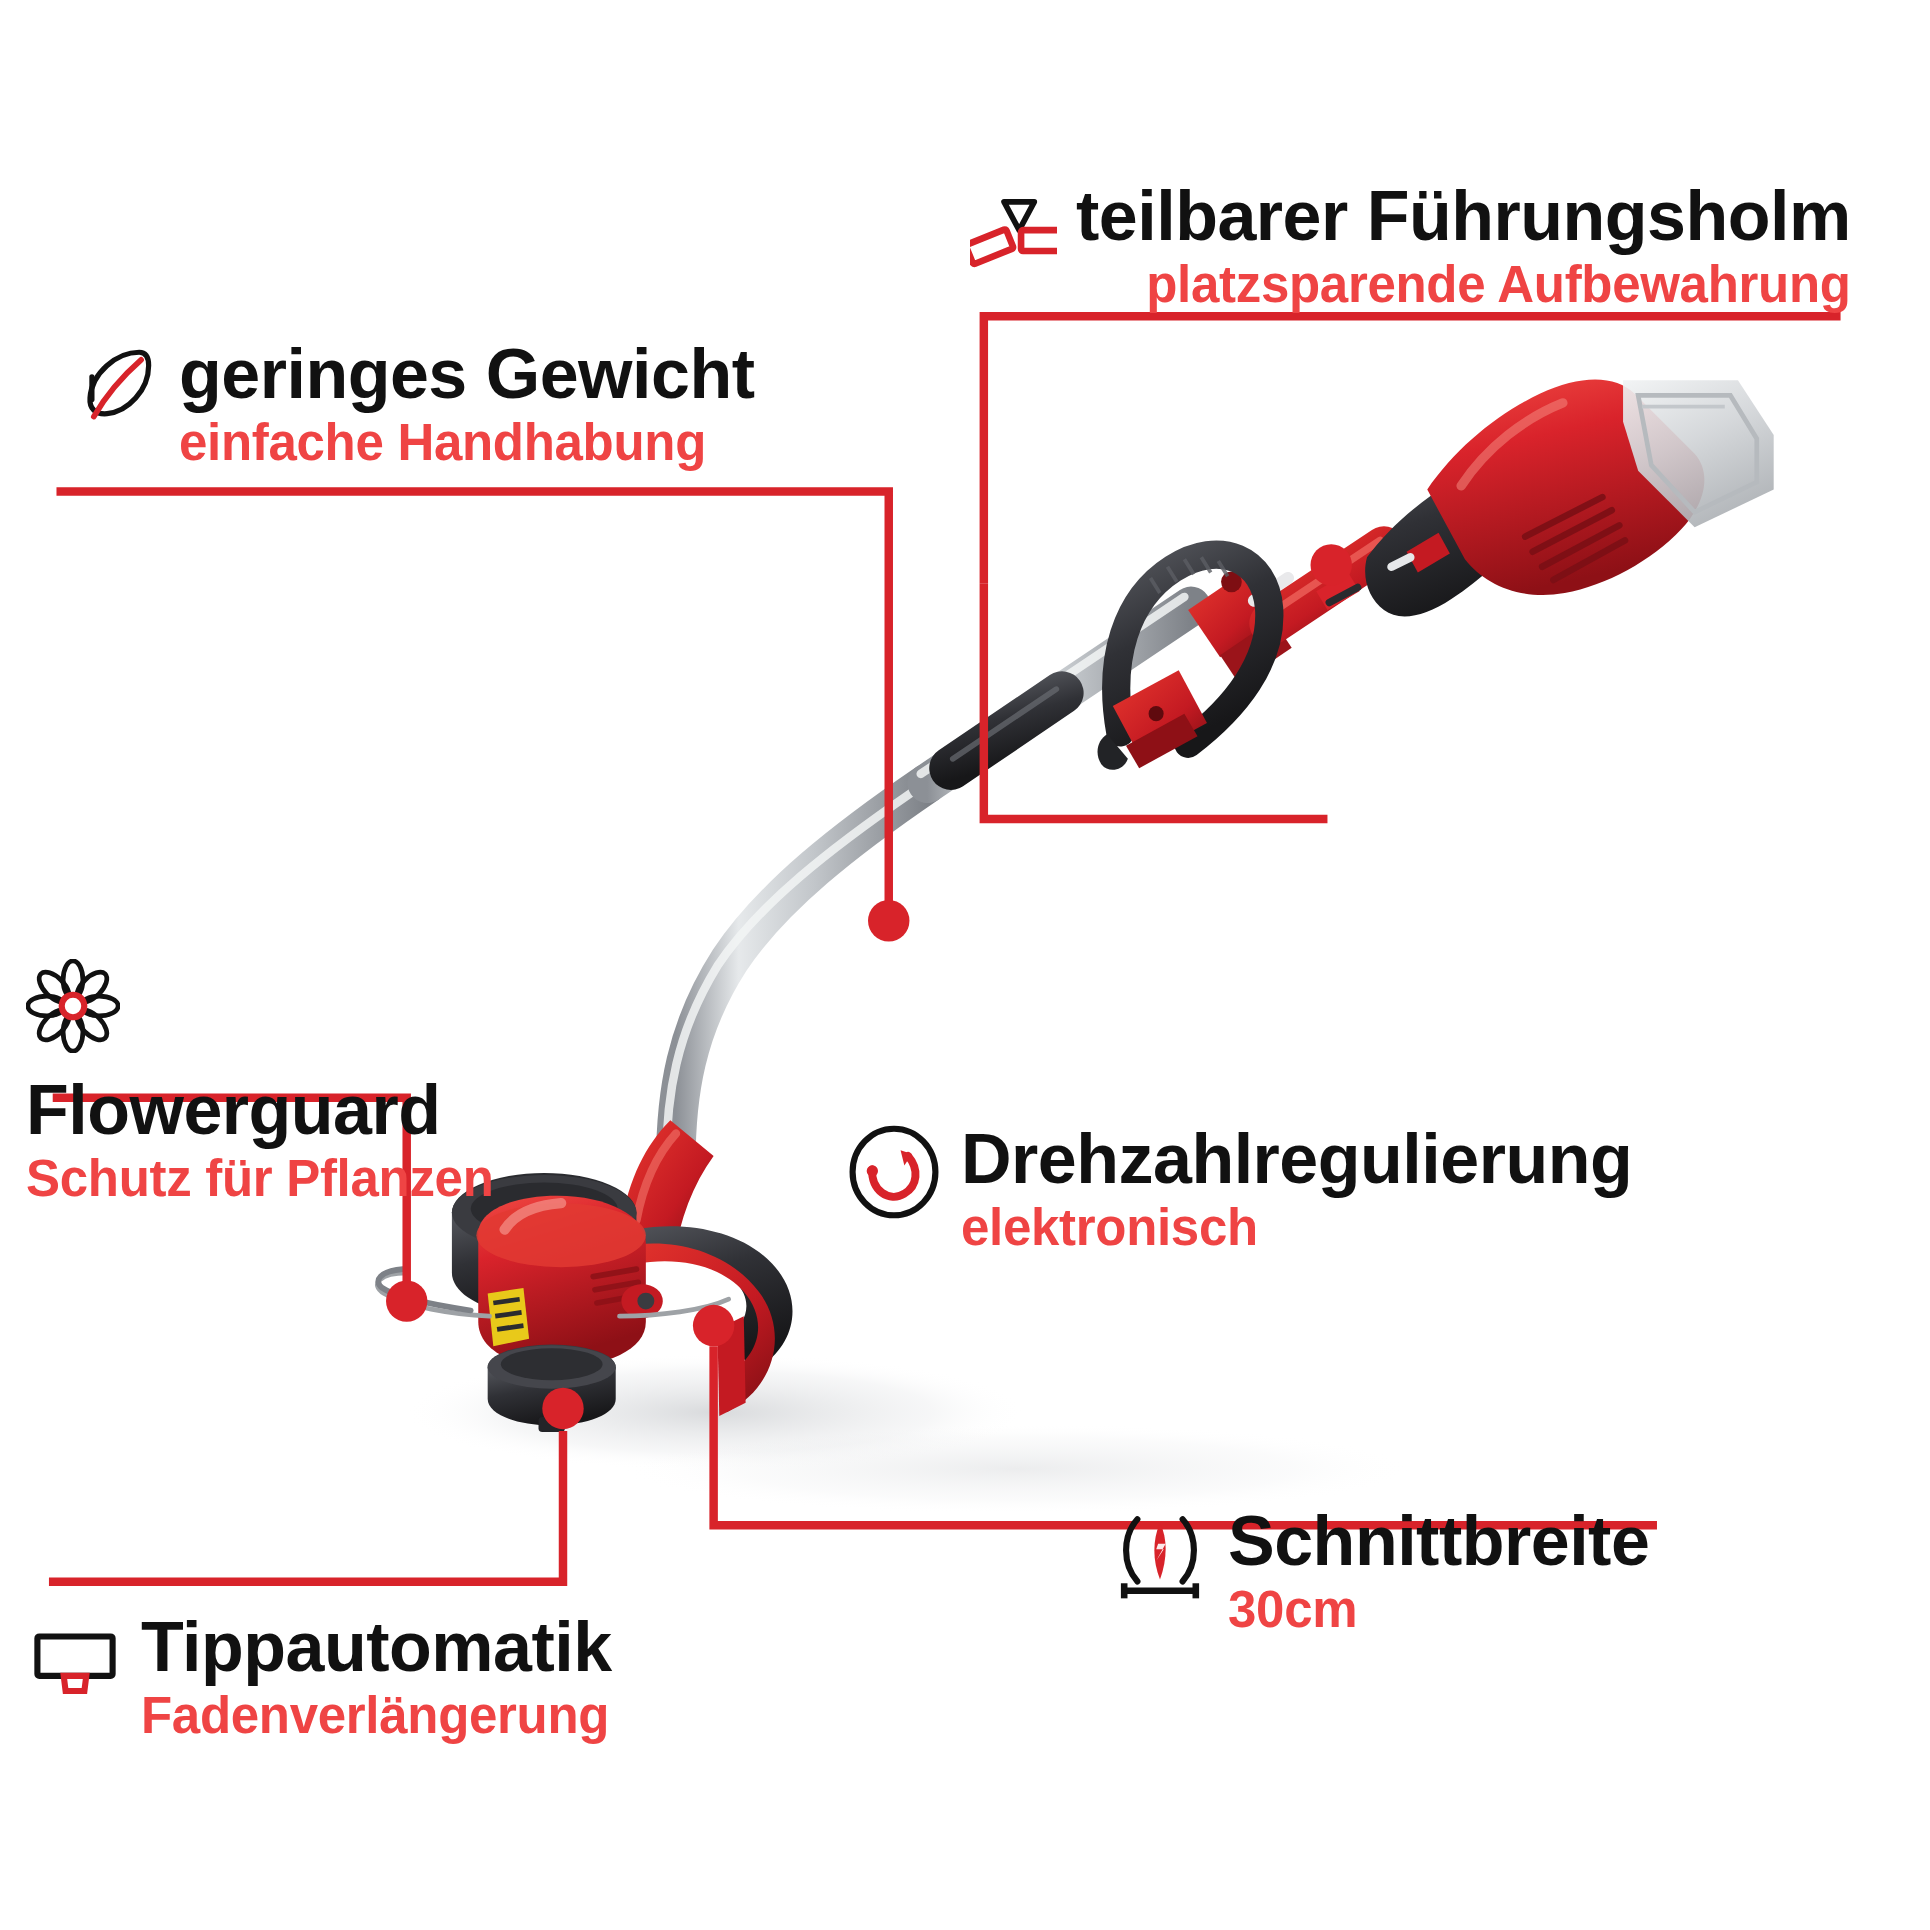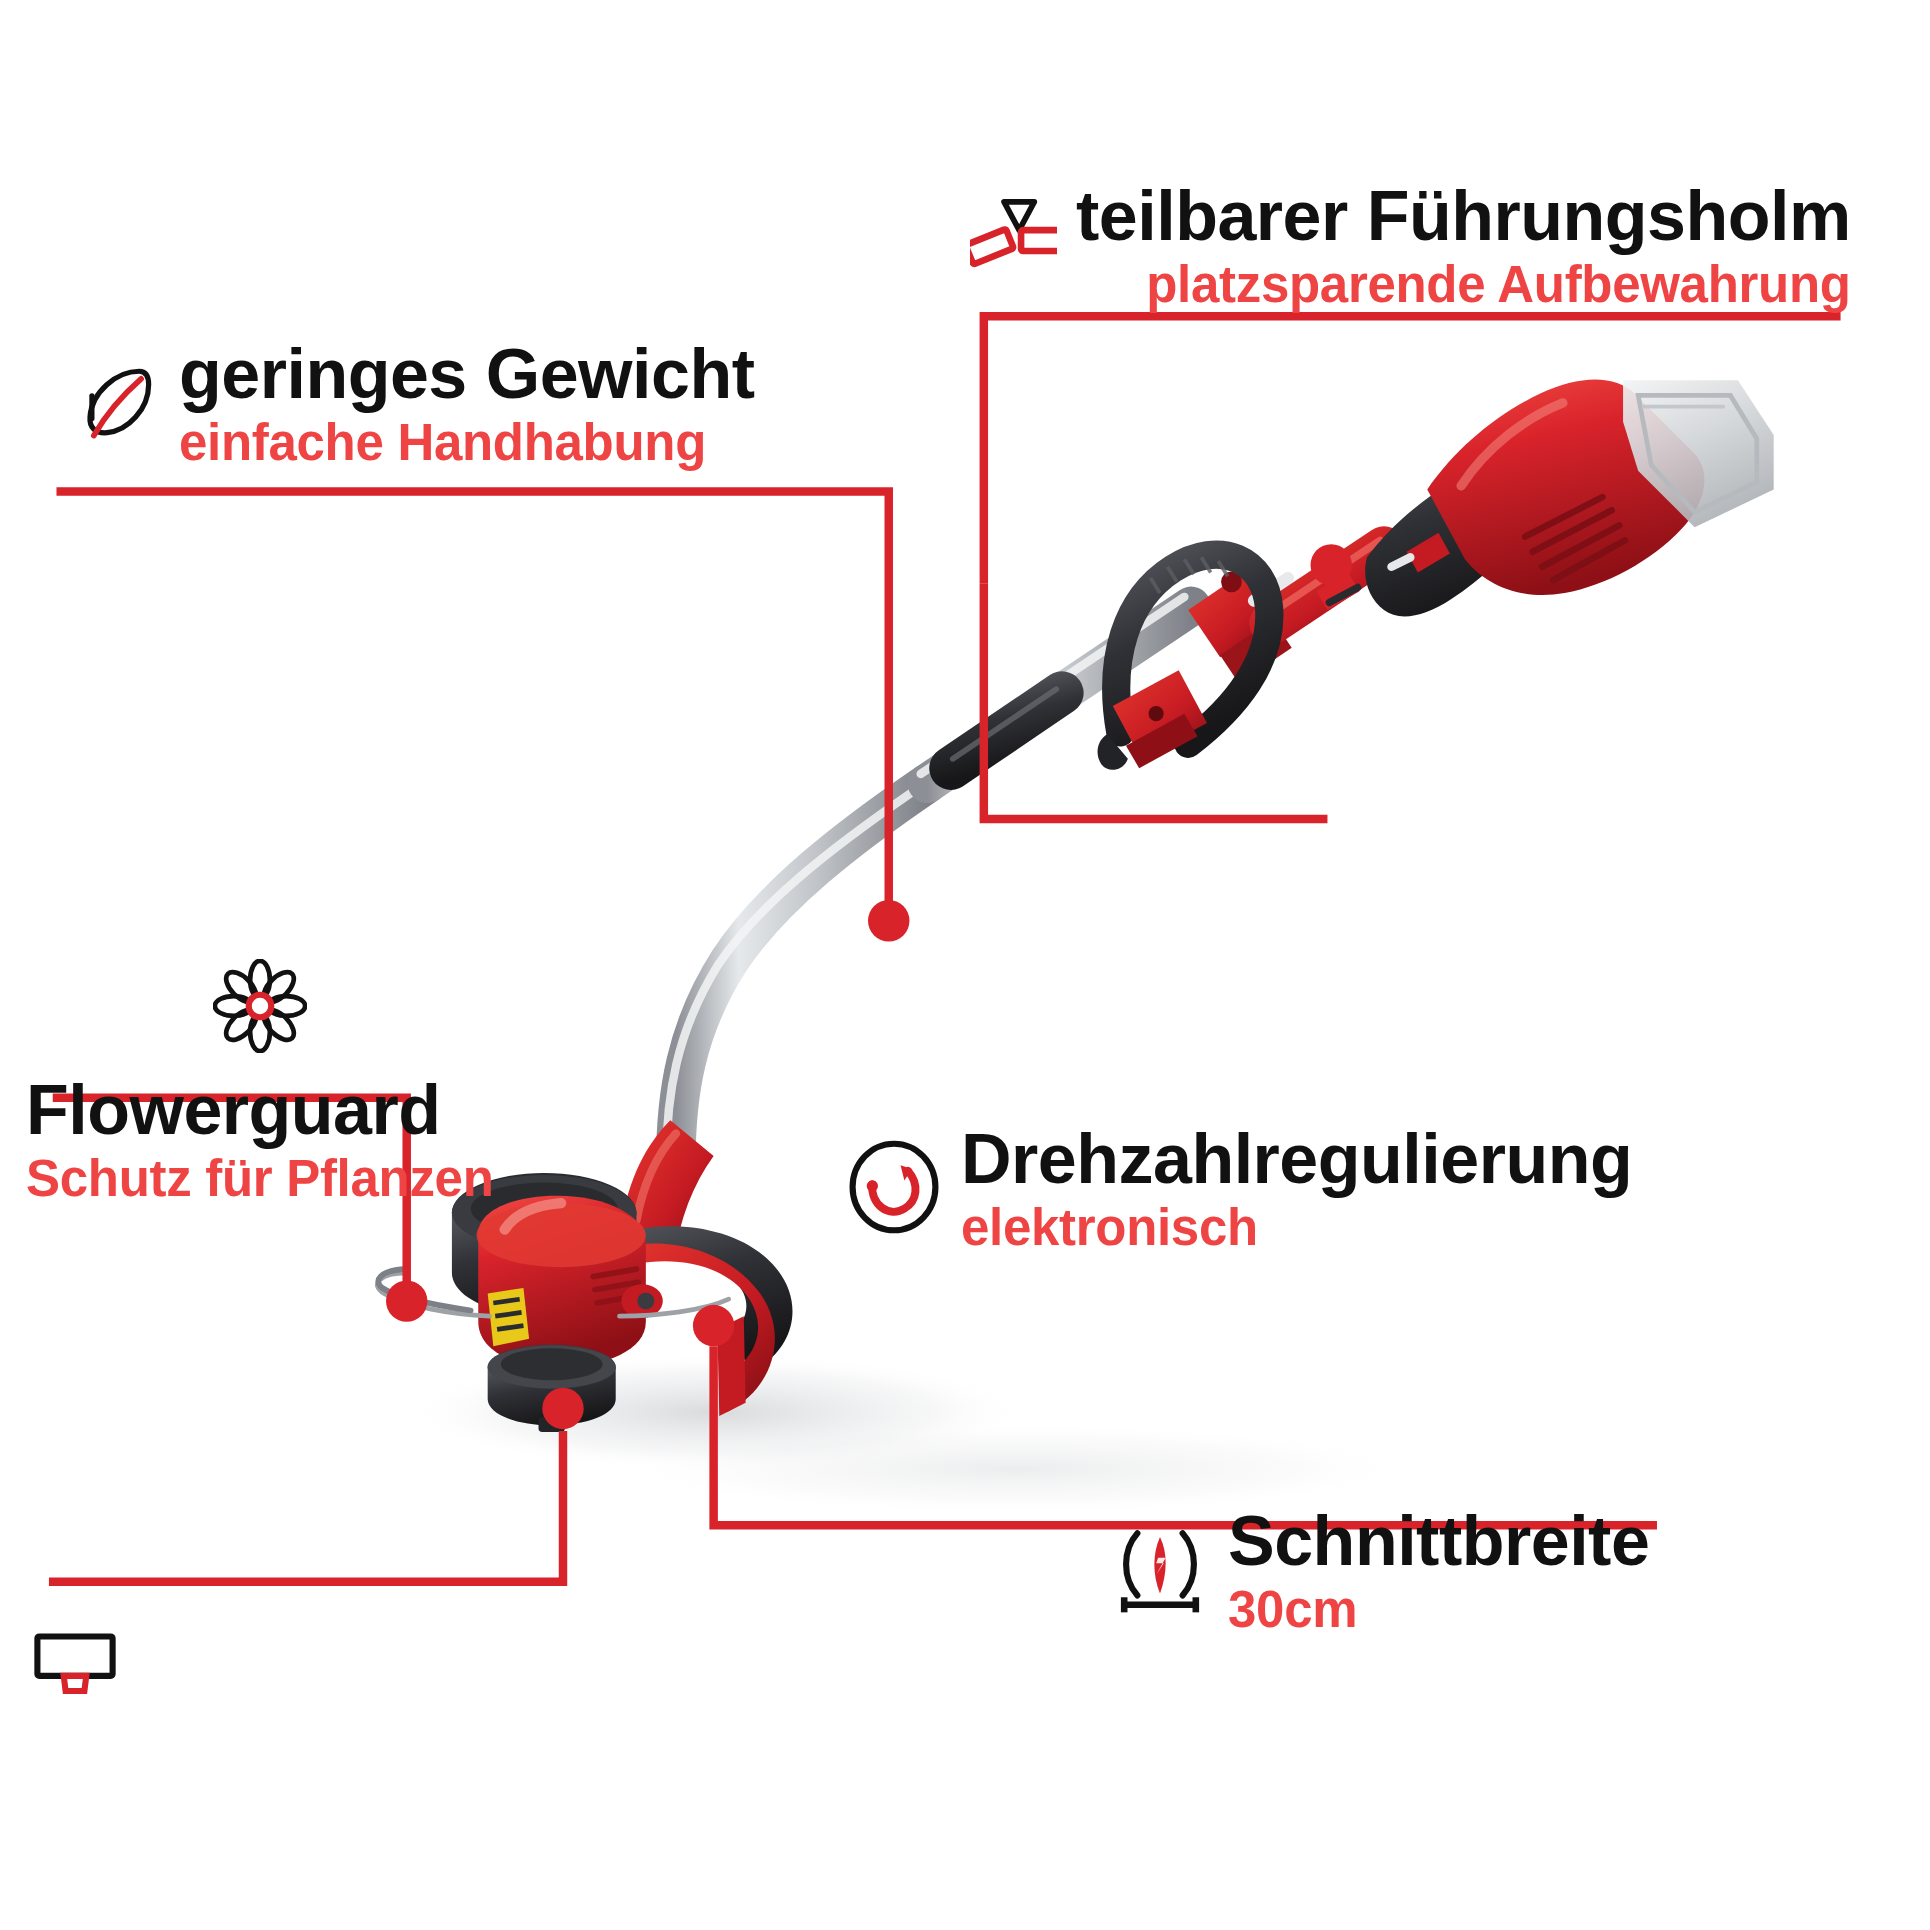--- a/index.html
+++ b/index.html
@@ -29,21 +29,21 @@
   #product {
     position: absolute;
     left: 0; top: 0;
     width: 1930px;
     height: 1930px;
   }
   
   .callout {
     position: absolute;
     display: flex;
-    align-items: center;
+    align-items: flex-start;
     gap: 19px;
   }
   .callout .ico {
     flex: 0 0 auto;
     display: block;
   }
   .callout .txt {
     display: flex;
     flex-direction: column;
     line-height: 1.0;
@@ -327,20 +327,24 @@
     </span>
   </div>
 
   <div class="callout" style="left:28px; top:1612px;">
     <span class="ico">
       <svg width="94" height="94" viewBox="0 0 100 100" xmlns="http://www.w3.org/2000/svg">
         <rect x="10" y="26" width="80" height="42" rx="2" fill="none" stroke="#111111" stroke-width="6.5"></rect>
         <path d="M 38 68 L 62 68 L 60 84 L 40 84 Z" fill="none" stroke="#D8232A" stroke-width="6.5"></path>
       </svg>
     </span>
+    <span class="txt">
+      <span class="title">Tippautomatik</span>
+      <span class="sub">Fadenverlängerung</span>
+    </span>
   </div>
 
   <div class="callout" style="left:1111px; top:1506px;">
     <span class="ico">
       <svg width="98" height="98" viewBox="0 0 104 104" xmlns="http://www.w3.org/2000/svg">
         <path d="M 28 14 C 12 32 12 62 28 80" fill="none" stroke="#111111" stroke-width="6.5" stroke-linecap="round"></path>
         <path d="M 76 14 C 92 32 92 62 76 80" fill="none" stroke="#111111" stroke-width="6.5" stroke-linecap="round"></path>
         <path d="M 52 18 C 60 34 60 56 52 78 C 44 58 44 36 52 18 Z" fill="#D8232A"></path>
         <path d="M 50 40 L 58 40 L 48 58 L 56 46 L 48 46 Z" fill="#ffffff" opacity="0.9"></path>
         <path d="M 14 90 L 90 90" stroke="#111111" stroke-width="7" stroke-linecap="butt"></path>

